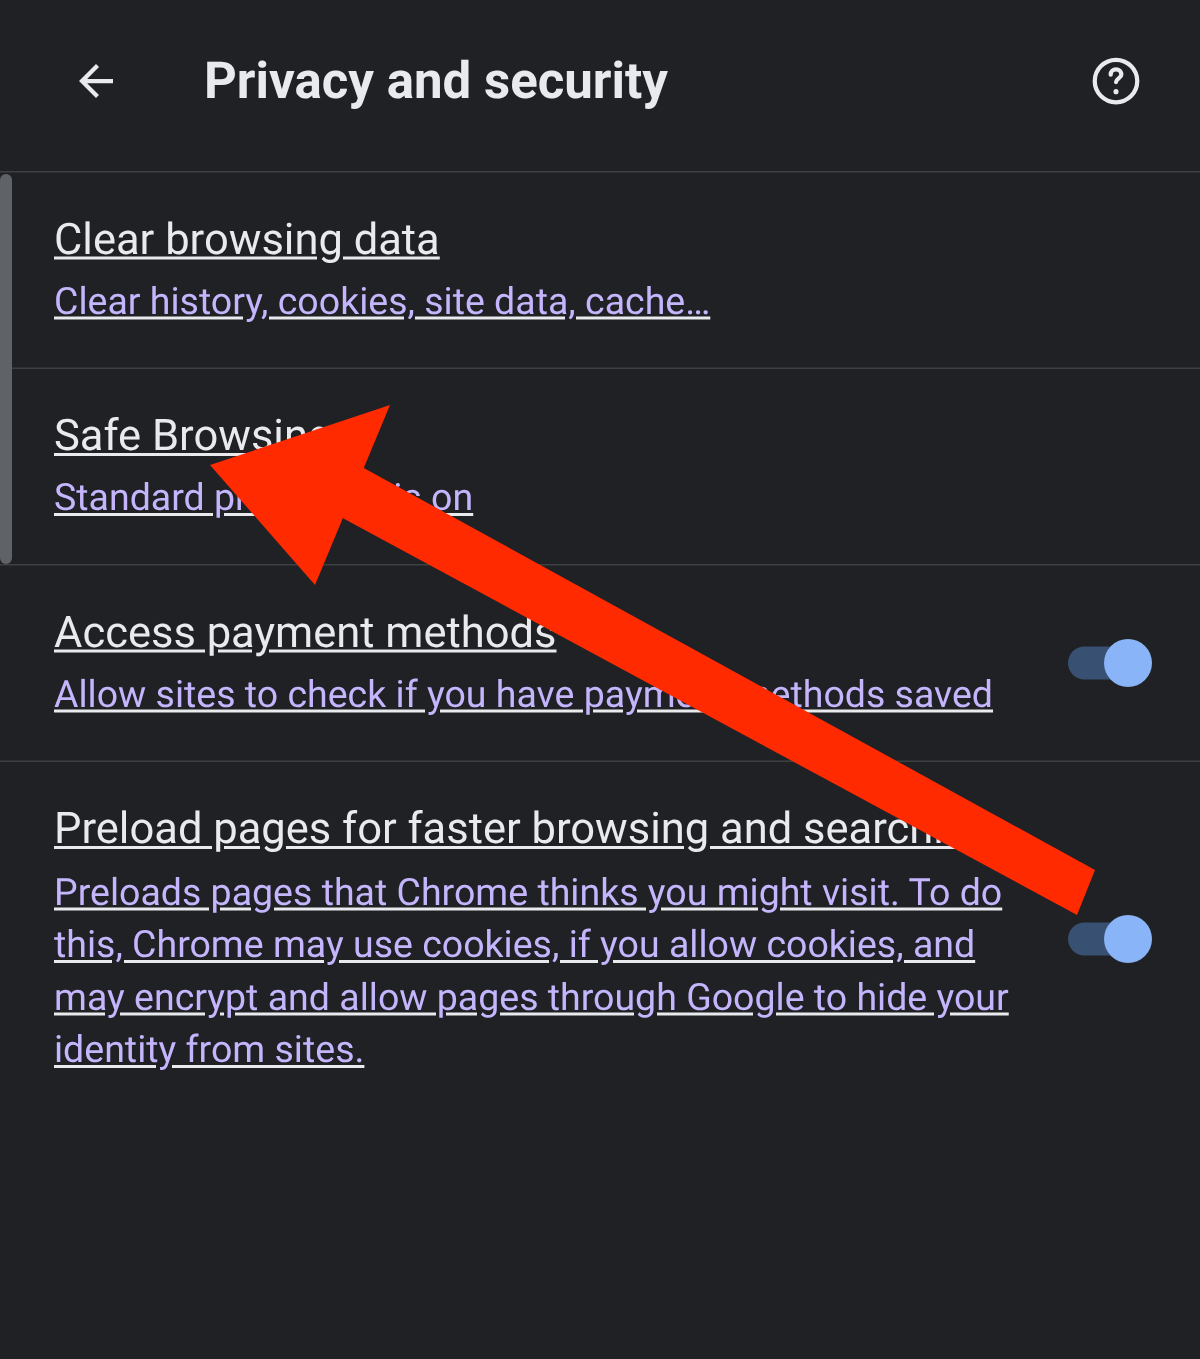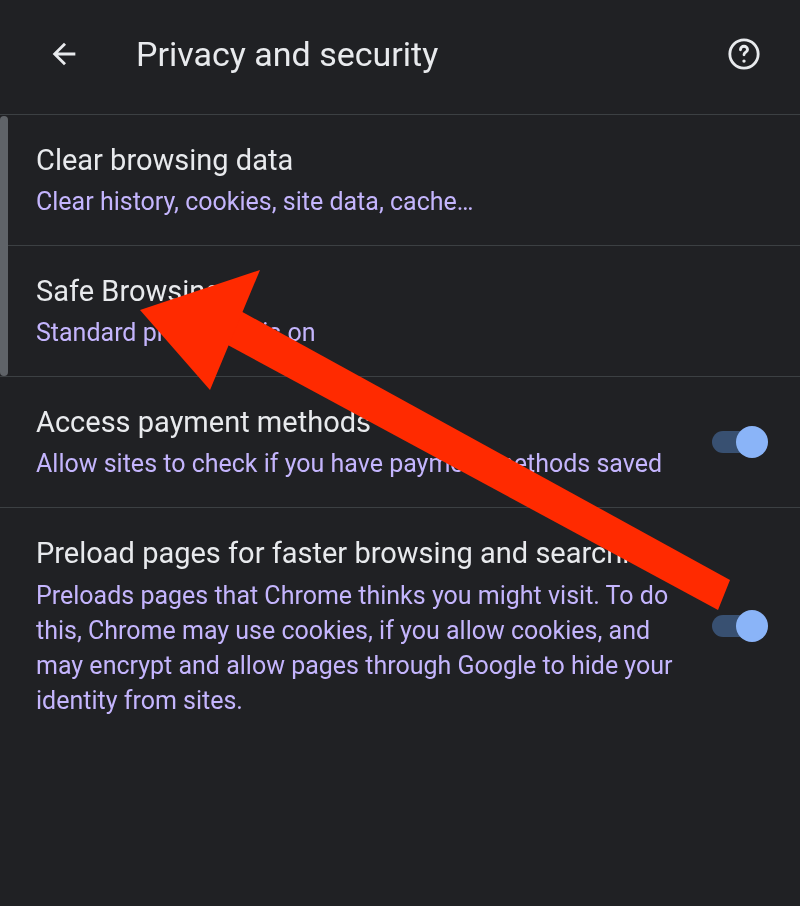--- a/index.html
+++ b/index.html
@@ -24,21 +24,21 @@
     .back-btn {
       width: 48px;
       height: 48px;
       display: flex;
       align-items: center;
       justify-content: center;
       cursor: pointer;
     }
     .header-title {
       font-size: 34px;
-      font-weight: 400;
+      font-weight: 700;
       margin-left: 48px;
       color: #e8eaed;
       flex: 1;
     }
     .help-btn {
       width: 40px;
       height: 40px;
       display: flex;
       align-items: center;
       justify-content: center;
@@ -52,20 +52,21 @@
       padding: 26px 32px 26px 36px;
       border-bottom: 1px solid #3c4043;
       display: flex;
       align-items: center;
       justify-content: space-between;
       cursor: pointer;
     }
     .item-text {
       flex: 1;
       padding-right: 16px;
+      text-decoration: underline;
     }
     .item-title {
       font-size: 29px;
       color: #e8eaed;
       line-height: 1.35;
       margin-bottom: 4px;
     }
     .item-sub {
       font-size: 25px;
       color: #c4b5fd;

